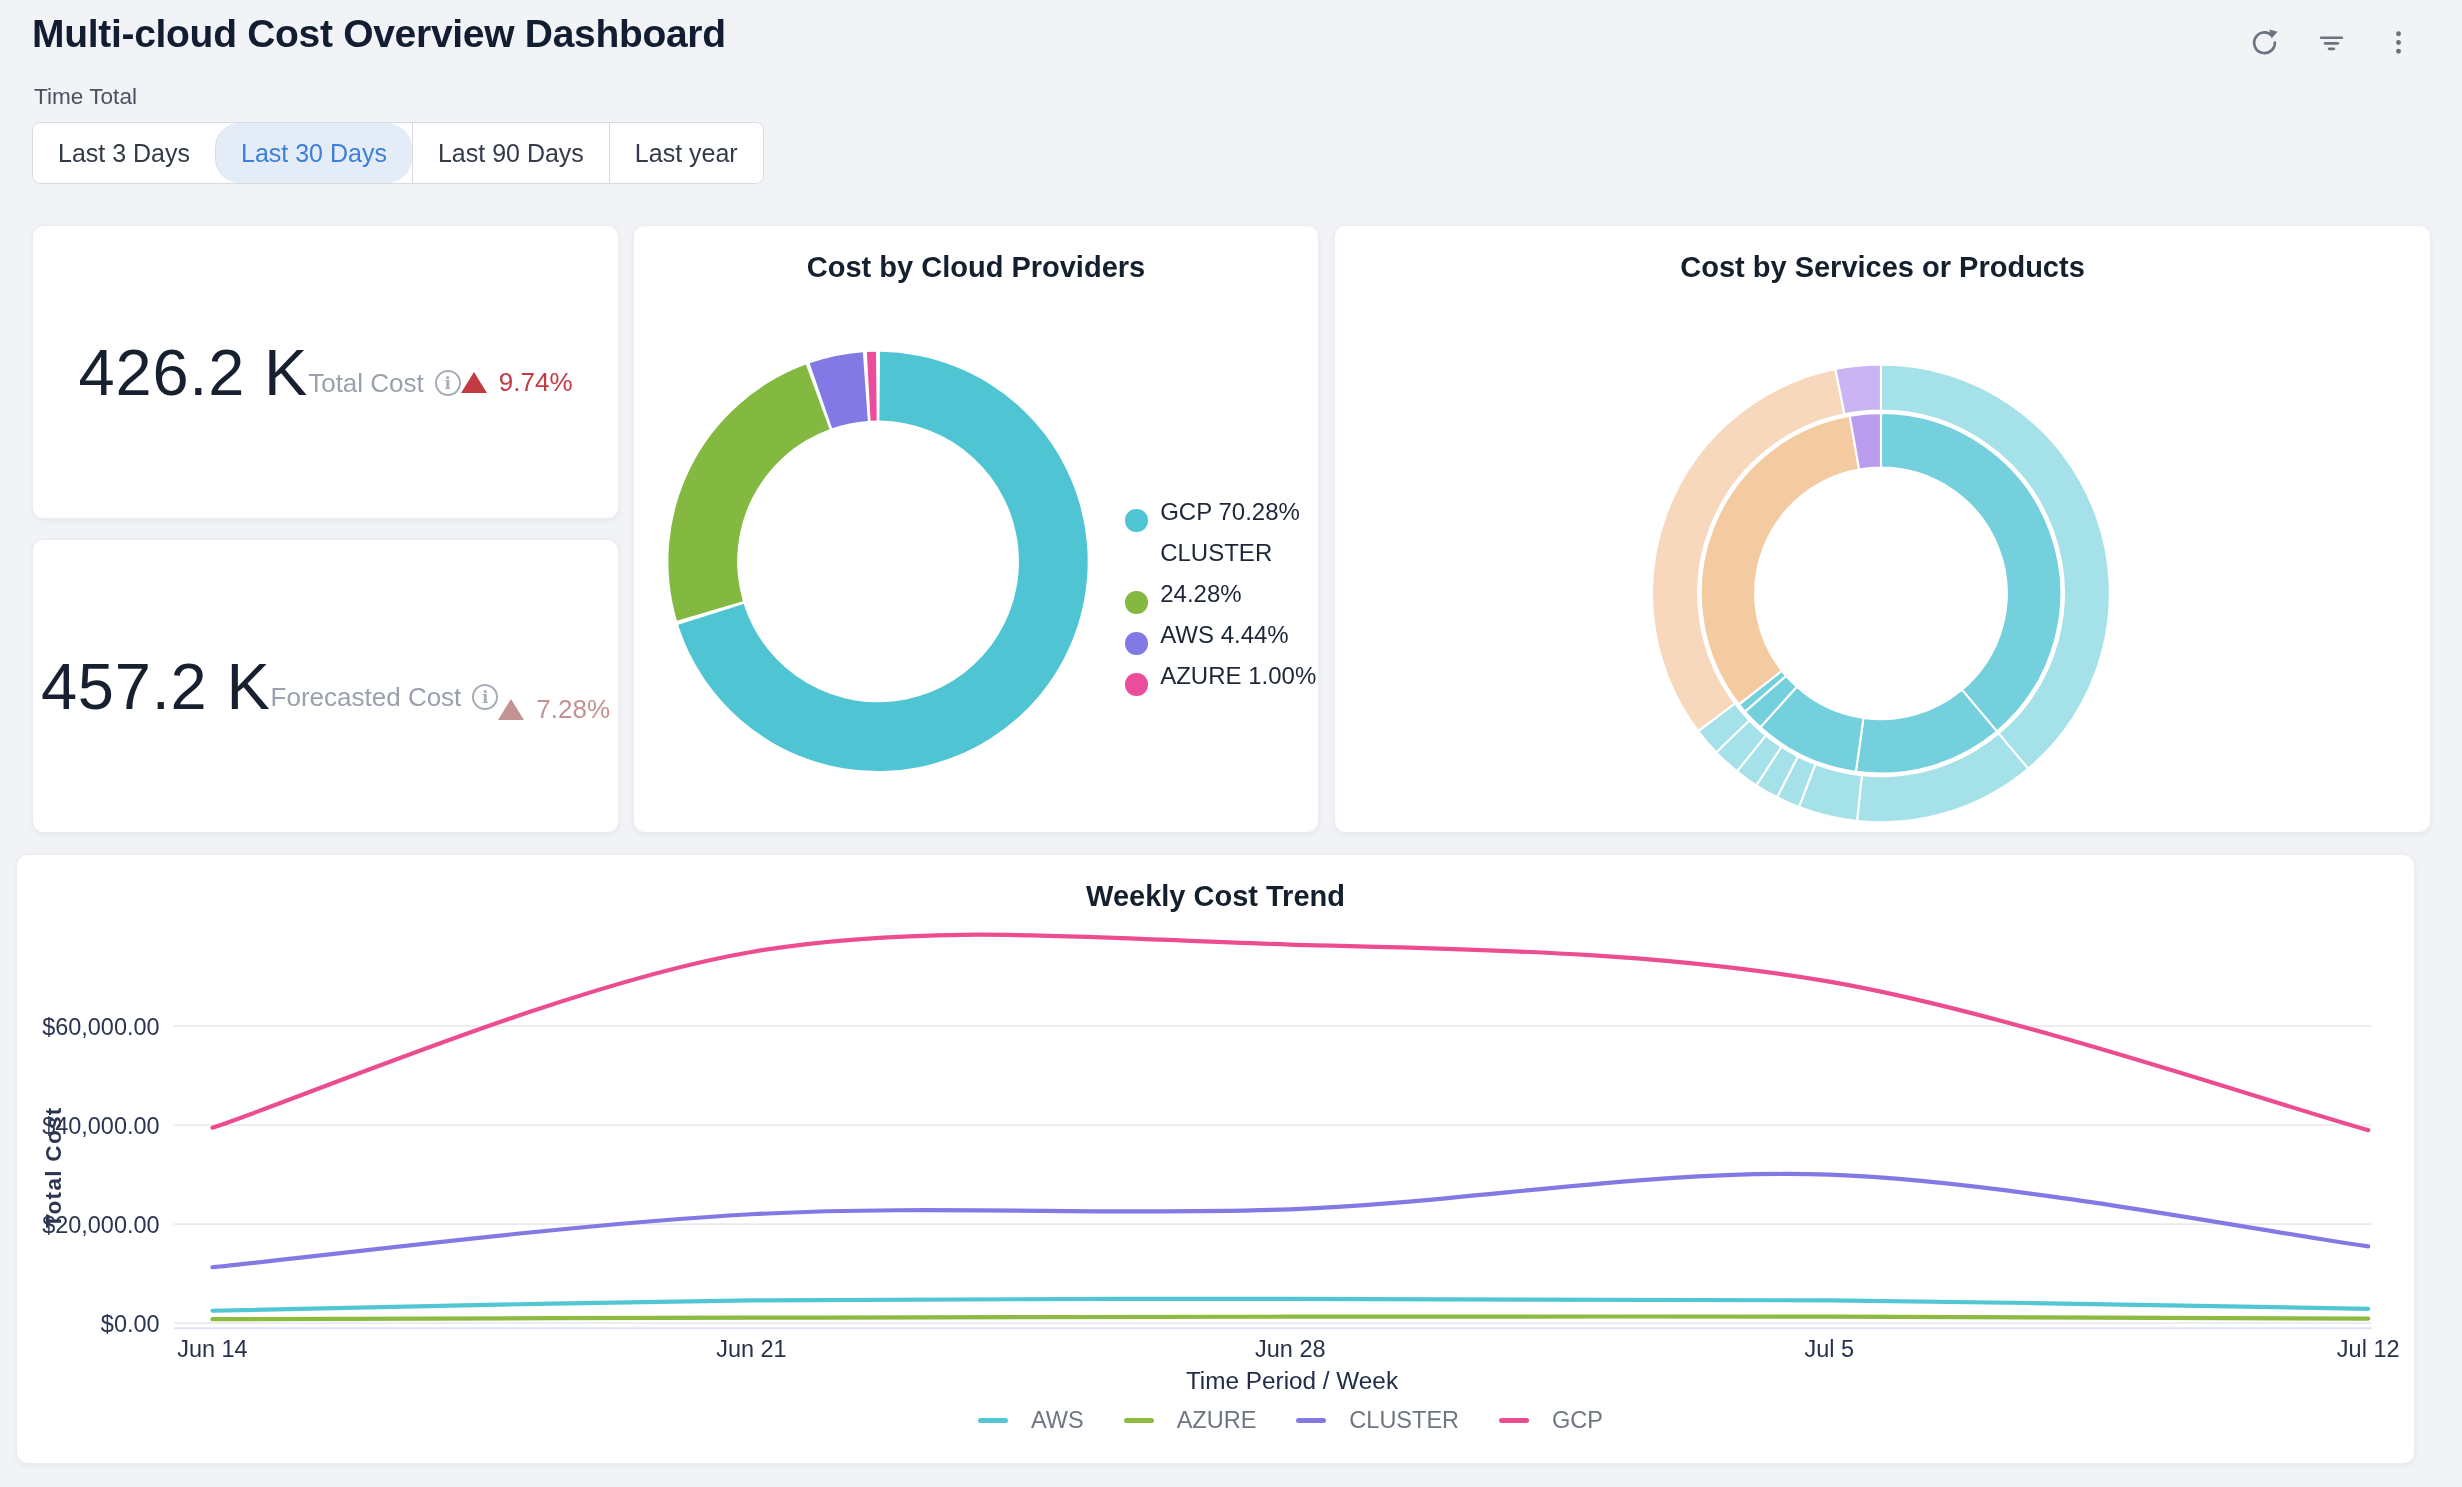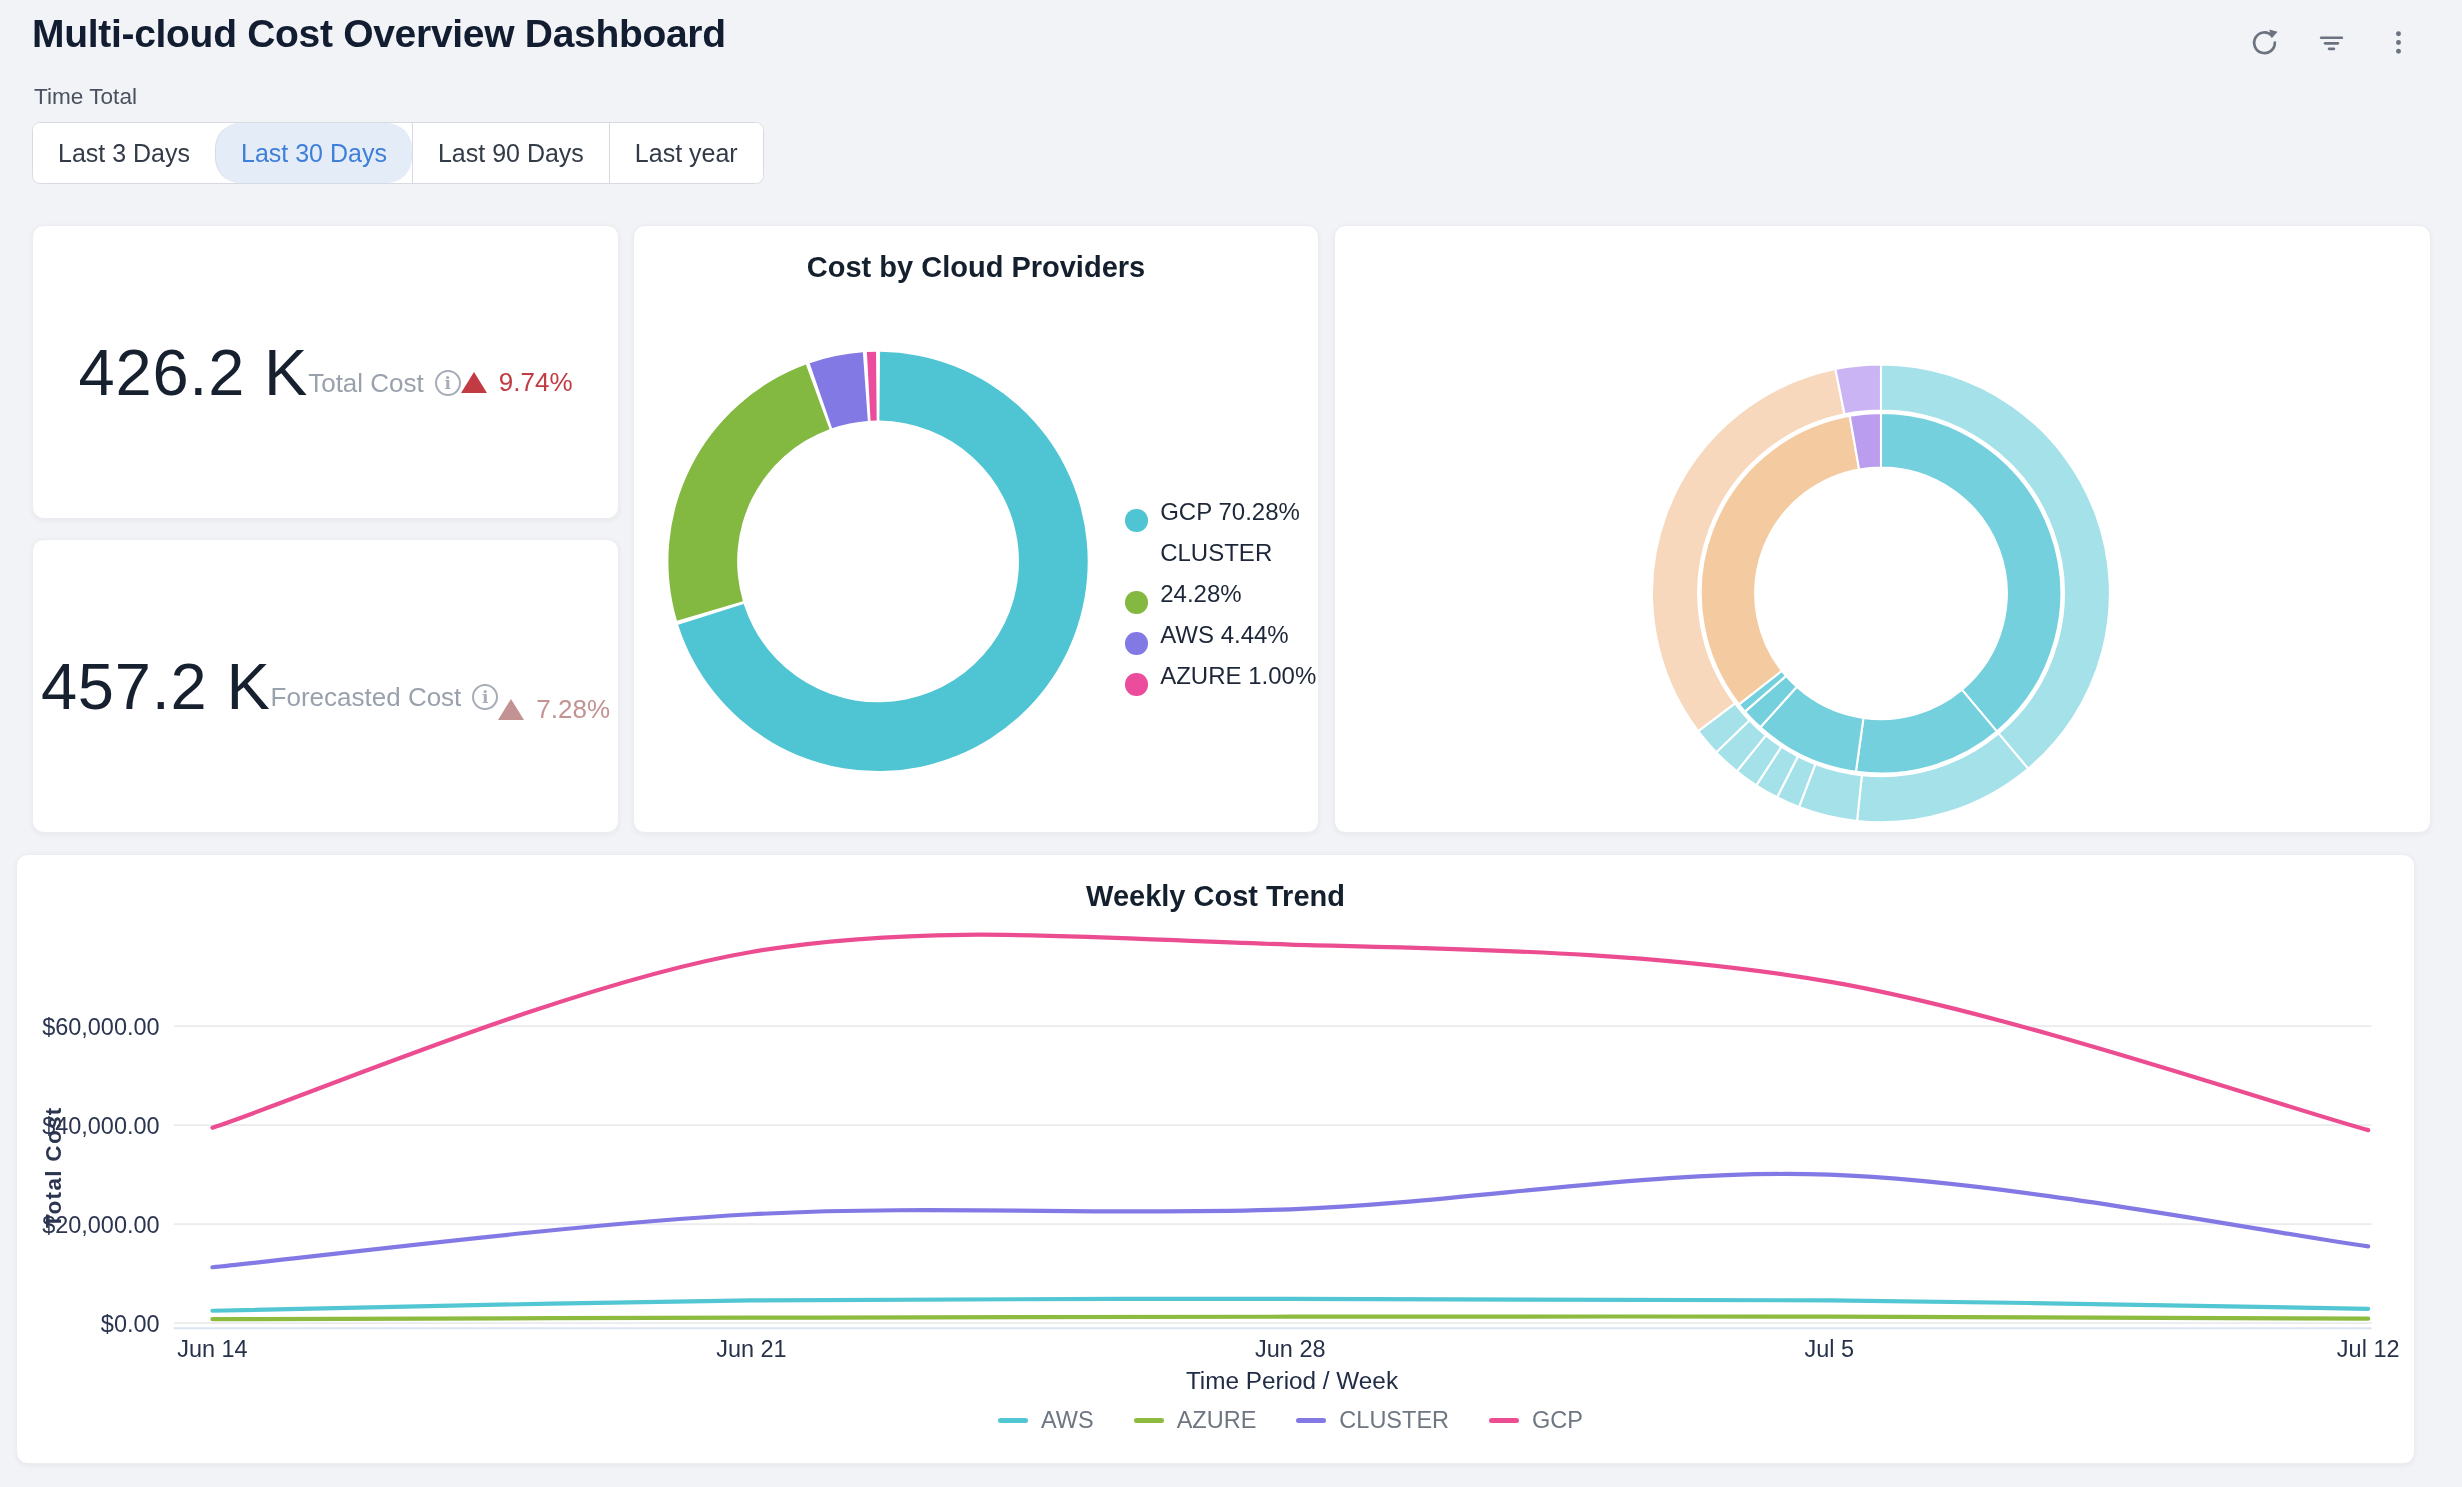--- a/index.html
+++ b/index.html
@@ -75,21 +75,21 @@
     font-size:24px; color:#1d2738;
   }
   .leg-item { display:flex; align-items:flex-end; }
   .leg-dot { width:22.6px; height:22.6px; border-radius:50%; margin:9.2px 12.6px 0 0; flex:none; }
   .leg-text { width:164px; line-height:41px; }
   .line-legend {
     position:absolute; left:0; right:0; top:552px;
     display:flex; justify-content:center; gap:40px;
     transform:translateX(75px);
   }
-  .ll-item { display:flex; align-items:center; gap:13px; font-size:23.5px; color:#6e7682; }
+  .ll-item { display:flex; align-items:center; gap:23px; font-size:23.5px; color:#6e7682; }
   .ll-dash { width:30px; height:5px; border-radius:2.5px; flex:none; }
   svg { font-family:inherit; }
 </style>
 </head>
 <body>
 
 <div class="page-title">Multi-cloud Cost Overview Dashboard</div>
 
 <div class="header-actions">
   <button class="icon-btn">
@@ -168,20 +168,21 @@
         <span class="leg-text">AWS 4.44%</span>
       </div>
       <div class="leg-item">
         <span class="leg-dot" style="background: rgb(236, 76, 156);"></span>
         <span class="leg-text">AZURE 1.00%</span>
       </div>
     </div>
 </div>
 
 <div class="card" id="sunburstCard">
+  <div class="chart-title">Cost by Services or Products</div>
   <svg class="chart-svg" id="sunburstSvg" width="1097" height="608" viewBox="0 0 1308 725">
       <path d="M651 223 A215 215 0 0 1 789.1993360826059 602.6995552705803 L747.4181414529809 552.9066664678467 A150 150 0 0 0 651 288 Z" fill="#73d0dc" stroke="#ffffff" stroke-width="2.5" stroke-linejoin="round"></path>
       <path d="M789.1993360826059 602.6995552705803 A215 215 0 0 1 621.077783293586 650.9076347794376 L630.1240348559902 586.5402103112356 A150 150 0 0 0 747.4181414529809 552.9066664678467 Z" fill="#73d0dc" stroke="#ffffff" stroke-width="2.5" stroke-linejoin="round"></path>
       <path d="M621.077783293586 650.9076347794376 A215 215 0 0 1 507.1369196328455 597.7761374776397 L550.6304090461713 549.4717238216091 A150 150 0 0 0 630.1240348559902 586.5402103112356 Z" fill="#73d0dc" stroke="#ffffff" stroke-width="2.5" stroke-linejoin="round"></path>
       <path d="M507.1369196328455 597.7761374776397 A215 215 0 0 1 488.737440252104 579.0526912329591 L537.7935629665842 536.4088543485761 A150 150 0 0 0 550.6304090461713 549.4717238216091 Z" fill="#73d0dc" stroke="#ffffff" stroke-width="2.5" stroke-linejoin="round"></path>
       <path d="M488.737440252104 579.0526912329591 A215 215 0 0 1 481.5776879745548 570.3672171950166 L532.7983869589917 530.3492212988488 A150 150 0 0 0 537.7935629665842 536.4088543485761 Z" fill="#73d0dc" stroke="#ffffff" stroke-width="2.5" stroke-linejoin="round"></path>
       <path d="M481.5776879745548 570.3672171950166 A215 215 0 0 1 613.66564180161 226.26633310237528 L624.9527733499605 290.27883704816884 A150 150 0 0 0 532.7983869589917 530.3492212988488 Z" fill="#f4cba1" stroke="#ffffff" stroke-width="2.5" stroke-linejoin="round"></path>
       <path d="M613.66564180161 226.26633310237528 A215 215 0 0 1 651 223 L651 288 A150 150 0 0 0 624.9527733499605 290.27883704816884 Z" fill="#bb9df0" stroke="#ffffff" stroke-width="2.5" stroke-linejoin="round"></path>
       <path d="M651 165 A273 273 0 0 1 826.4810174444252 647.130132971481 L791.1276989116656 604.9976885999372 A218 218 0 0 0 651 220 Z" fill="#a5e1e9" stroke="#ffffff" stroke-width="2.5" stroke-linejoin="round"></path>
       <path d="M826.4810174444252 647.130132971481 A273 273 0 0 1 622.4637295279306 709.5044774355387 L628.2127950076516 654.8057731902836 A218 218 0 0 0 791.1276989116656 604.9976885999372 Z" fill="#a5e1e9" stroke="#ffffff" stroke-width="2.5" stroke-linejoin="round"></path>

